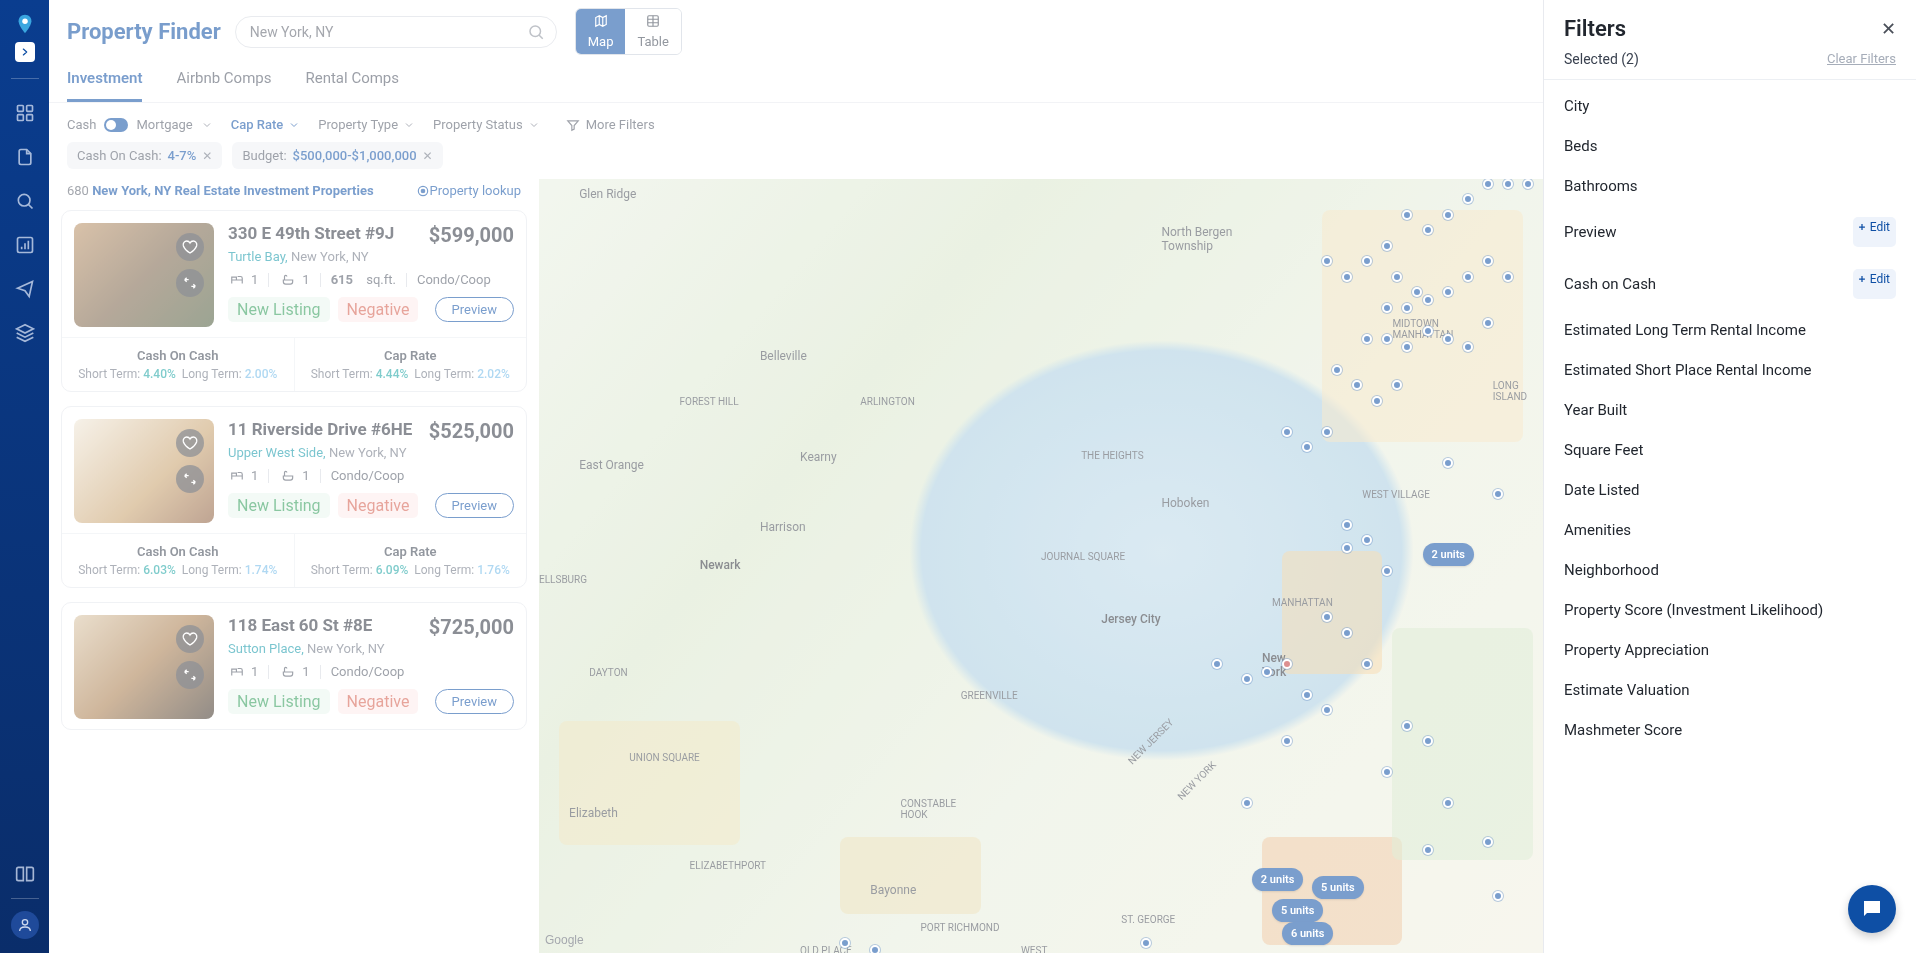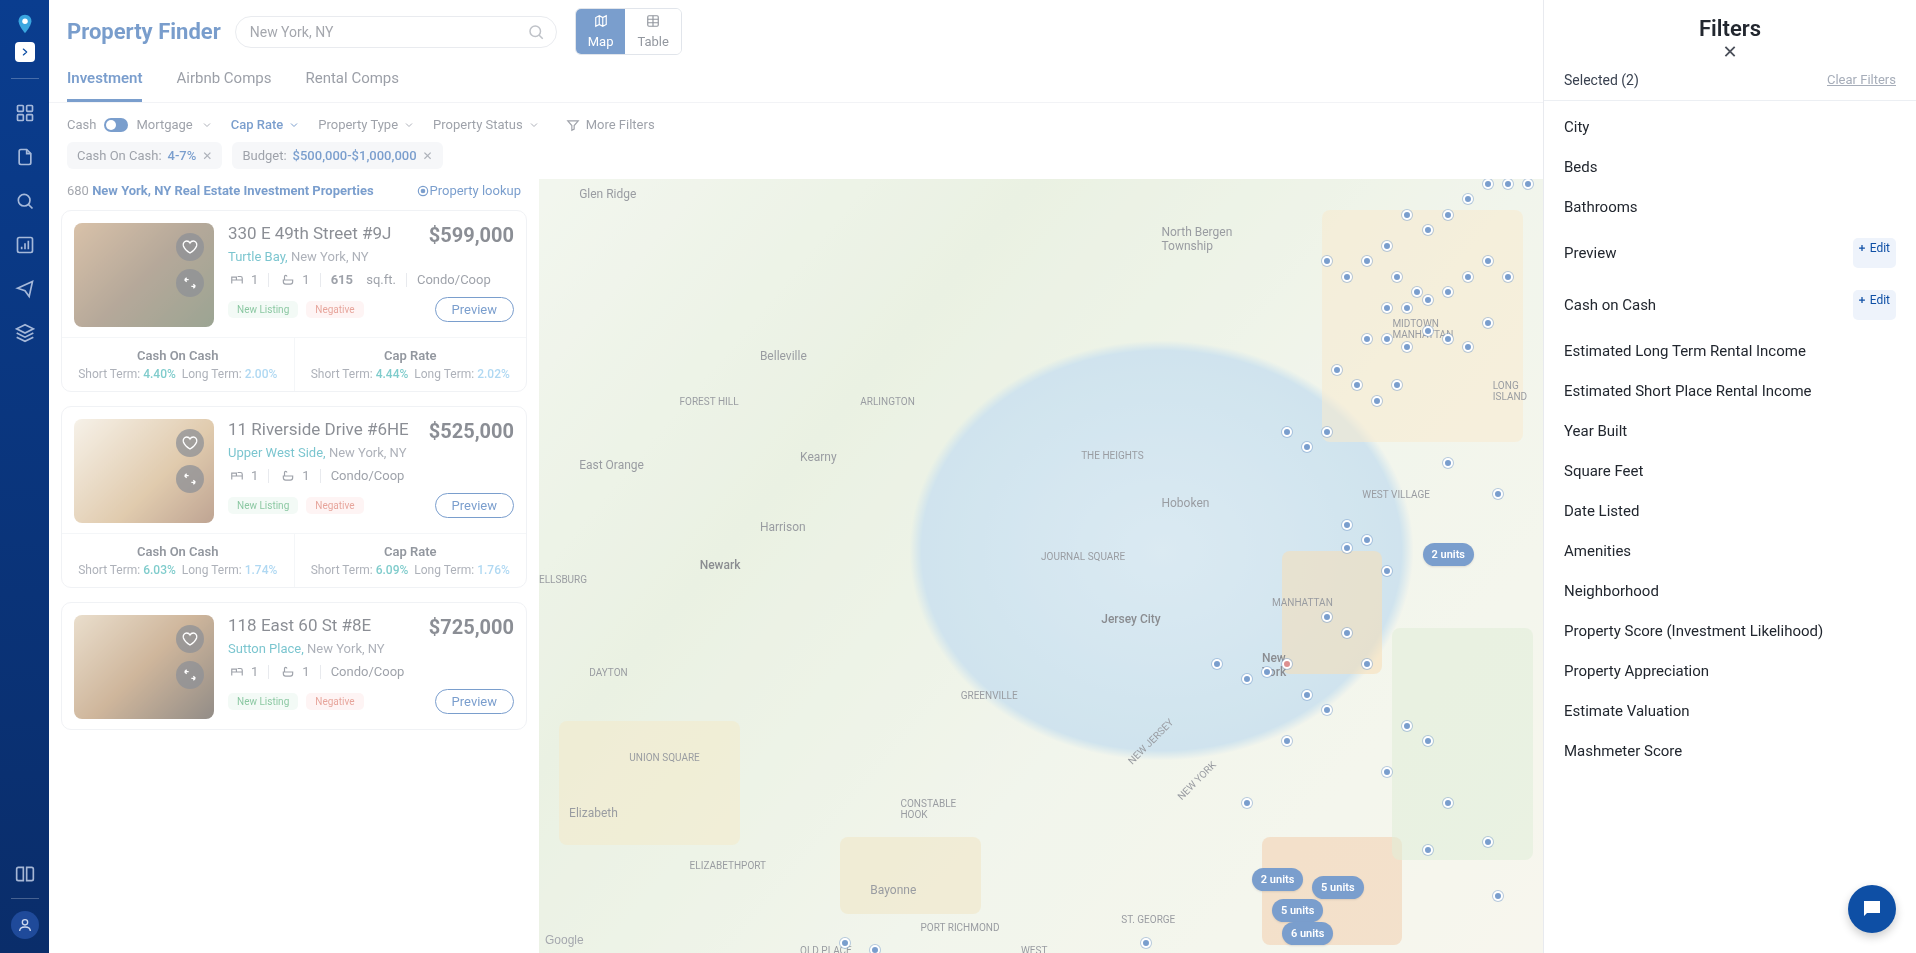--- a/index.html
+++ b/index.html
@@ -77,30 +77,30 @@
 .card-top { display:flex; padding:12px 12px 10px; gap:14px; position:relative; }
 .card-img { width:140px; height:104px; border-radius:8px; background:#d9d2c5; flex-shrink:0; position:relative; background-size:cover; background-position:center;}
 .img-a{ background:linear-gradient(135deg,#b98f63 0%,#7a6247 50%,#4a5a3a 100%); }
 .img-b{ background:linear-gradient(135deg,#efe6d6 0%,#c7a06b 60%,#8a5a3a 100%); }
 .img-c{ background:linear-gradient(135deg,#d8c3a3 0%,#a77a4a 50%,#3a2f25 100%); }
 .fav-btn, .cmp-btn { position:absolute; right:10px; width:28px; height:28px; border-radius:50%; background:rgba(50,55,65,0.75); display:flex; align-items:center; justify-content:center; cursor:pointer; }
 .fav-btn{ top:10px; }
 .cmp-btn{ top:46px; }
 .card-info { flex:1; }
 .row1 { display:flex; justify-content:space-between; align-items:flex-start; }
-.addr { font-size:17px; font-weight:400; color:#2c323e; }
+.addr { font-size:17px; font-weight:700; color:#2c323e; }
 .price { font-size:20px; font-weight:700; color:#2c323e; }
 .loc { font-size:13px; margin-top:2px; }
 .loc .nh { color:#0f96a8; }
 .loc .city { color:#6b7280; }
 .specs { display:flex; align-items:center; gap:10px; margin-top:8px; font-size:13px; color:#4f5664; }
 .spec { display:flex; align-items:center; gap:5px; }
 .sep { width:1px; height:14px; background:#d5d9e0; }
 .badges { display:flex; gap:8px; margin-top:10px; align-items:center; }
-.badge { font-size:10px; padding:3px 9px; border-radius:5px;text-align:right; }
+.badge { font-size:16px; padding:3px 9px; border-radius:5px;text-align:right; }
 .badge.new { background:#eaf6ef; color:#2a9a55; }
 .badge.neg { background:#fdeceb; color:#d35a4a; }
 .preview-btn { margin-left:auto; border:1px solid #0e4fa5; color:#0e4fa5; background:#fff; border-radius:16px; padding:4px 16px; font-size:13px; cursor:pointer; }
 .card-metrics { display:flex; border-top:1px solid #eceff3; }
 .metric { flex:1; text-align:center; padding:10px 6px; }
 .metric + .metric { border-left:1px solid #eceff3; }
 .metric .mt { font-size:13px; font-weight:600; color:#3a4250; margin-bottom:4px; }
 .metric .mv { font-size:12px; color:#6b7280; }
 .metric .mv .st { color:#17a2a2; font-weight:500; }
 .metric .mv .lt { color:#6fb9e8; font-weight:500; }
@@ -115,21 +115,21 @@
 .label.dark { color:#2a2e36; font-weight:500; }
 .pin { position:absolute; width:10px; height:10px; border-radius:50%; background:#0e4fa5; border:2px solid #fff; box-shadow:0 0 0 1px rgba(14,79,165,.5); }
 .bubble { position:absolute; background:#0e4fa5; color:#fff; font-size:11px; font-weight:600; padding:5px 9px; border-radius:13px; white-space:nowrap; box-shadow:0 1px 2px rgba(0,0,0,.2); }
 .pin.red { background:#c23636; }
 .google-logo{position:absolute; left:6px; bottom:6px; font-size:12px; color:#5a5f6b; font-family:Arial;}
 .patch{position:absolute; border-radius:8px; opacity:.55;}
 
 
 .filters-panel { width:373px; flex-shrink:0; background:#fff; border-left:1px solid #e8eaef; z-index:10; display:flex; flex-direction:column; height:100%; }
 .fp-head { padding:16px 20px 12px; border-bottom:1px solid #eceff3; }
-.fp-title-row { display:flex; justify-content:space-between; align-items:center;flex-direction:column; }
+.fp-title-row { display:flex; justify-content:space-between; align-items:center; }
 .fp-title { font-size:22px; font-weight:600; color:#22272f; }
 .fp-close { cursor:pointer; color:#4a4f59; font-size:18px; }
 .fp-sub { display:flex; justify-content:space-between; margin-top:10px; font-size:14px; }
 .fp-sel { color:#3a4250; }
 .fp-clear { color:#a6adb9; text-decoration:underline; cursor:pointer; font-size:13px; }
 .fp-body { flex:1; overflow-y:auto; padding:6px 0; }
 .fp-item { display:flex; justify-content:space-between; align-items:center; padding:11px 20px; font-size:15px; color:#22272f; cursor:pointer; }
 .edit-btn { background:#eef3fb; color:#0e4fa5; border:none; border-radius:5px; padding:3px 6px 13px 4px; font-size:12px; display:flex; align-items:center; gap:3px; cursor:pointer; }
 
 

